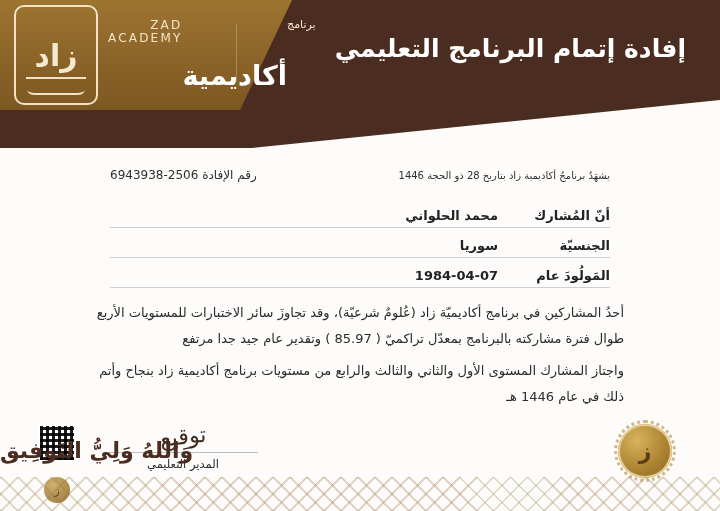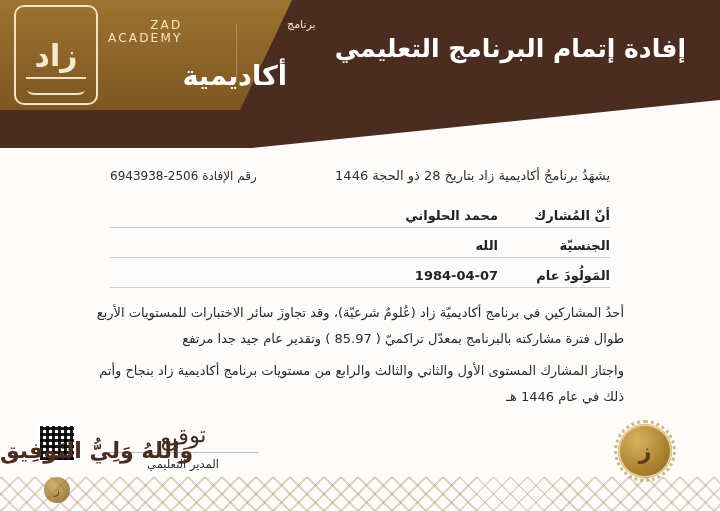--- a/index.html
+++ b/index.html
@@ -57,21 +57,21 @@
   .hdr-title{
     position:absolute;top:34px;right:34px;width:400px;
     text-align:right;color:#ffffff;font-size:25px;font-weight:bold;
     letter-spacing:0;direction:rtl;
   }
   .row-issue{
     position:absolute;top:168px;left:0;width:720px;
     display:flex;justify-content:space-between;align-items:center;
     padding:0 110px;box-sizing:border-box;direction:rtl;
   }
-  .row-issue .cert-line{font-size:13px;color:#2f2f2f;}
+  .row-issue .cert-line{font-size:10px;color:#2f2f2f;}
   .row-issue .cert-no{font-size:12px;color:#2f2f2f;}
 
   .field{
     position:absolute;right:110px;width:500px;direction:rtl;
     display:flex;align-items:flex-end;gap:16px;
     border-bottom:1px solid #cfcfcf;padding-bottom:4px;
   }
   .field .lab{font-size:13px;color:#222;font-weight:bold;min-width:96px;}
   .field .val{font-size:13px;color:#222;font-weight:bold;}
   #f1{top:208px;}
@@ -170,21 +170,21 @@
       <span>2506-6943938</span>
     </div>
   </div>
 
   <div class="field" id="f1">
     <span class="lab">أنّ المُشارك</span>
     <span class="val">محمد الحلواني</span>
   </div>
   <div class="field" id="f2">
     <span class="lab">الجنسيّة</span>
-    <span class="val">الله</span>
+    <span class="val">سوريا</span>
   </div>
   <div class="field" id="f3">
     <span class="lab">المَولُودَ عام</span>
     <span class="val">1984-04-07</span>
   </div>
 
   <div class="para" id="p1">أحدُ المشاركين في برنامج أكاديميّة زاد (عُلومٌ شرعيّة)، وقد تجاوزَ سائر الاختبارات للمستويات الأربع طوال فترة مشاركته بالبرنامج بمعدّل تراكميّ ( 85.97 ) وتقدير عام  جيد جدا مرتفع</div>
   <div class="para" id="p2">واجتاز المشارك المستوى الأول والثاني والثالث والرابع من مستويات برنامج أكاديمية زاد بنجاح وأتم ذلك في عام 1446 هـ</div>
 
   <div class="qr"></div>

